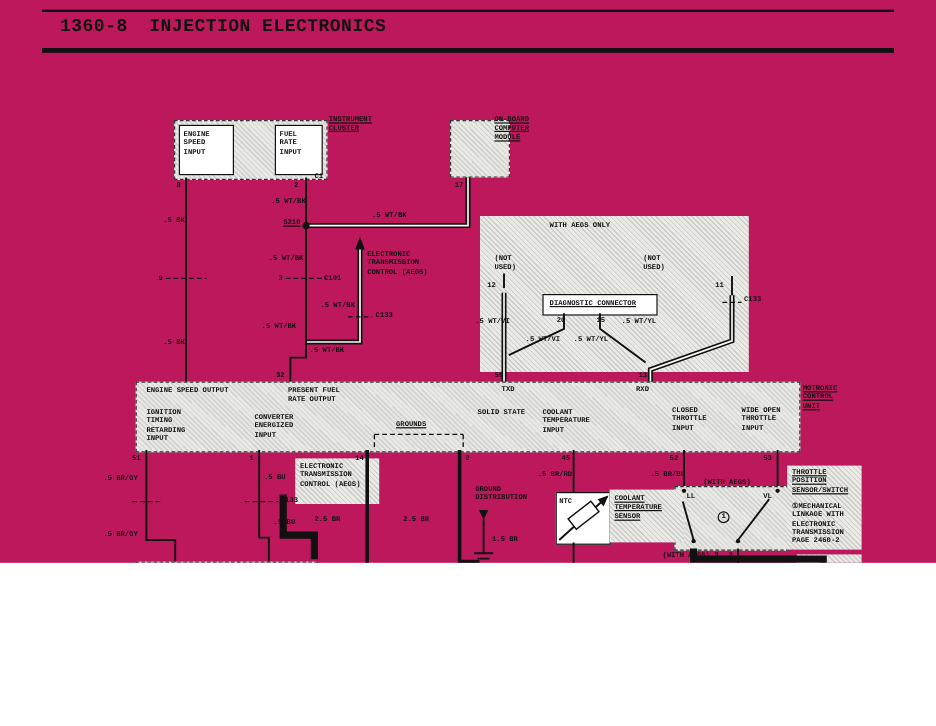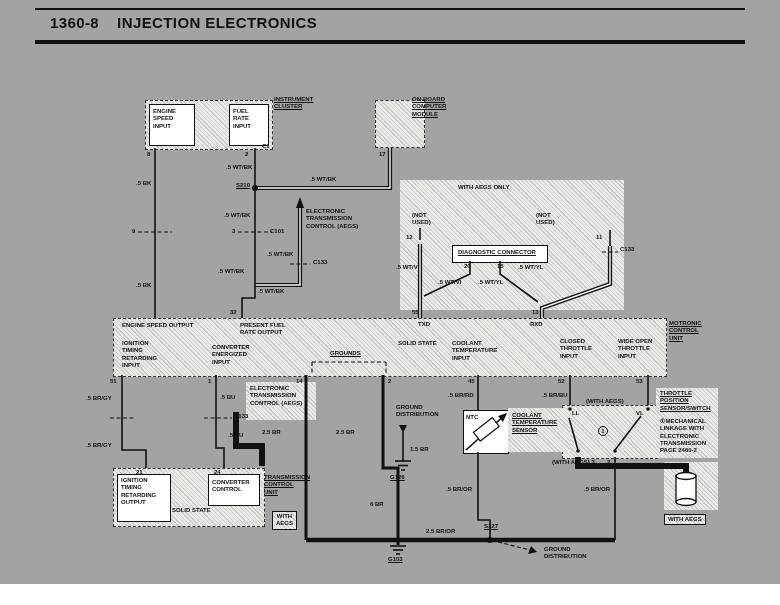--- a/index.html
+++ b/index.html
@@ -1,17 +1,17 @@
 <!DOCTYPE html>
 <html><head>
 <meta charset="utf-8">
 <style>
   html,body{margin:0;padding:0}
-  #page{position:relative;width:780px;height:584px;background:#a3a3a3;color:#111;
-        font-family:Liberation Sans, sans-serif;overflow:hidden}
+  #page{position:relative;width:780px;height:469px;background:#be185d;color:#111;
+        font-family:Liberation Mono, monospace;overflow:hidden}
   .rule{position:absolute;background:#111}
   .hdr{position:absolute;left:50px;top:14px;font-size:15px;font-weight:bold;letter-spacing:.4px;white-space:nowrap}
   .hdr .code{margin-right:18px}
   .shade{position:absolute;background:repeating-linear-gradient(45deg,#cdcdcb 0,#cdcdcb 1px,#e9e9e6 1px,#e9e9e6 3px)}
   .dash{border:1.2px dashed #333}
   .wbox{position:absolute;background:#fff;border:1.4px solid #111}
   svg{position:absolute;left:0;top:0}
   .w{stroke:#111;stroke-width:1.6;fill:none}
   .wm{stroke:#111;stroke-width:3;fill:none}
   .wh{stroke:#111;stroke-width:4.5;fill:none}

